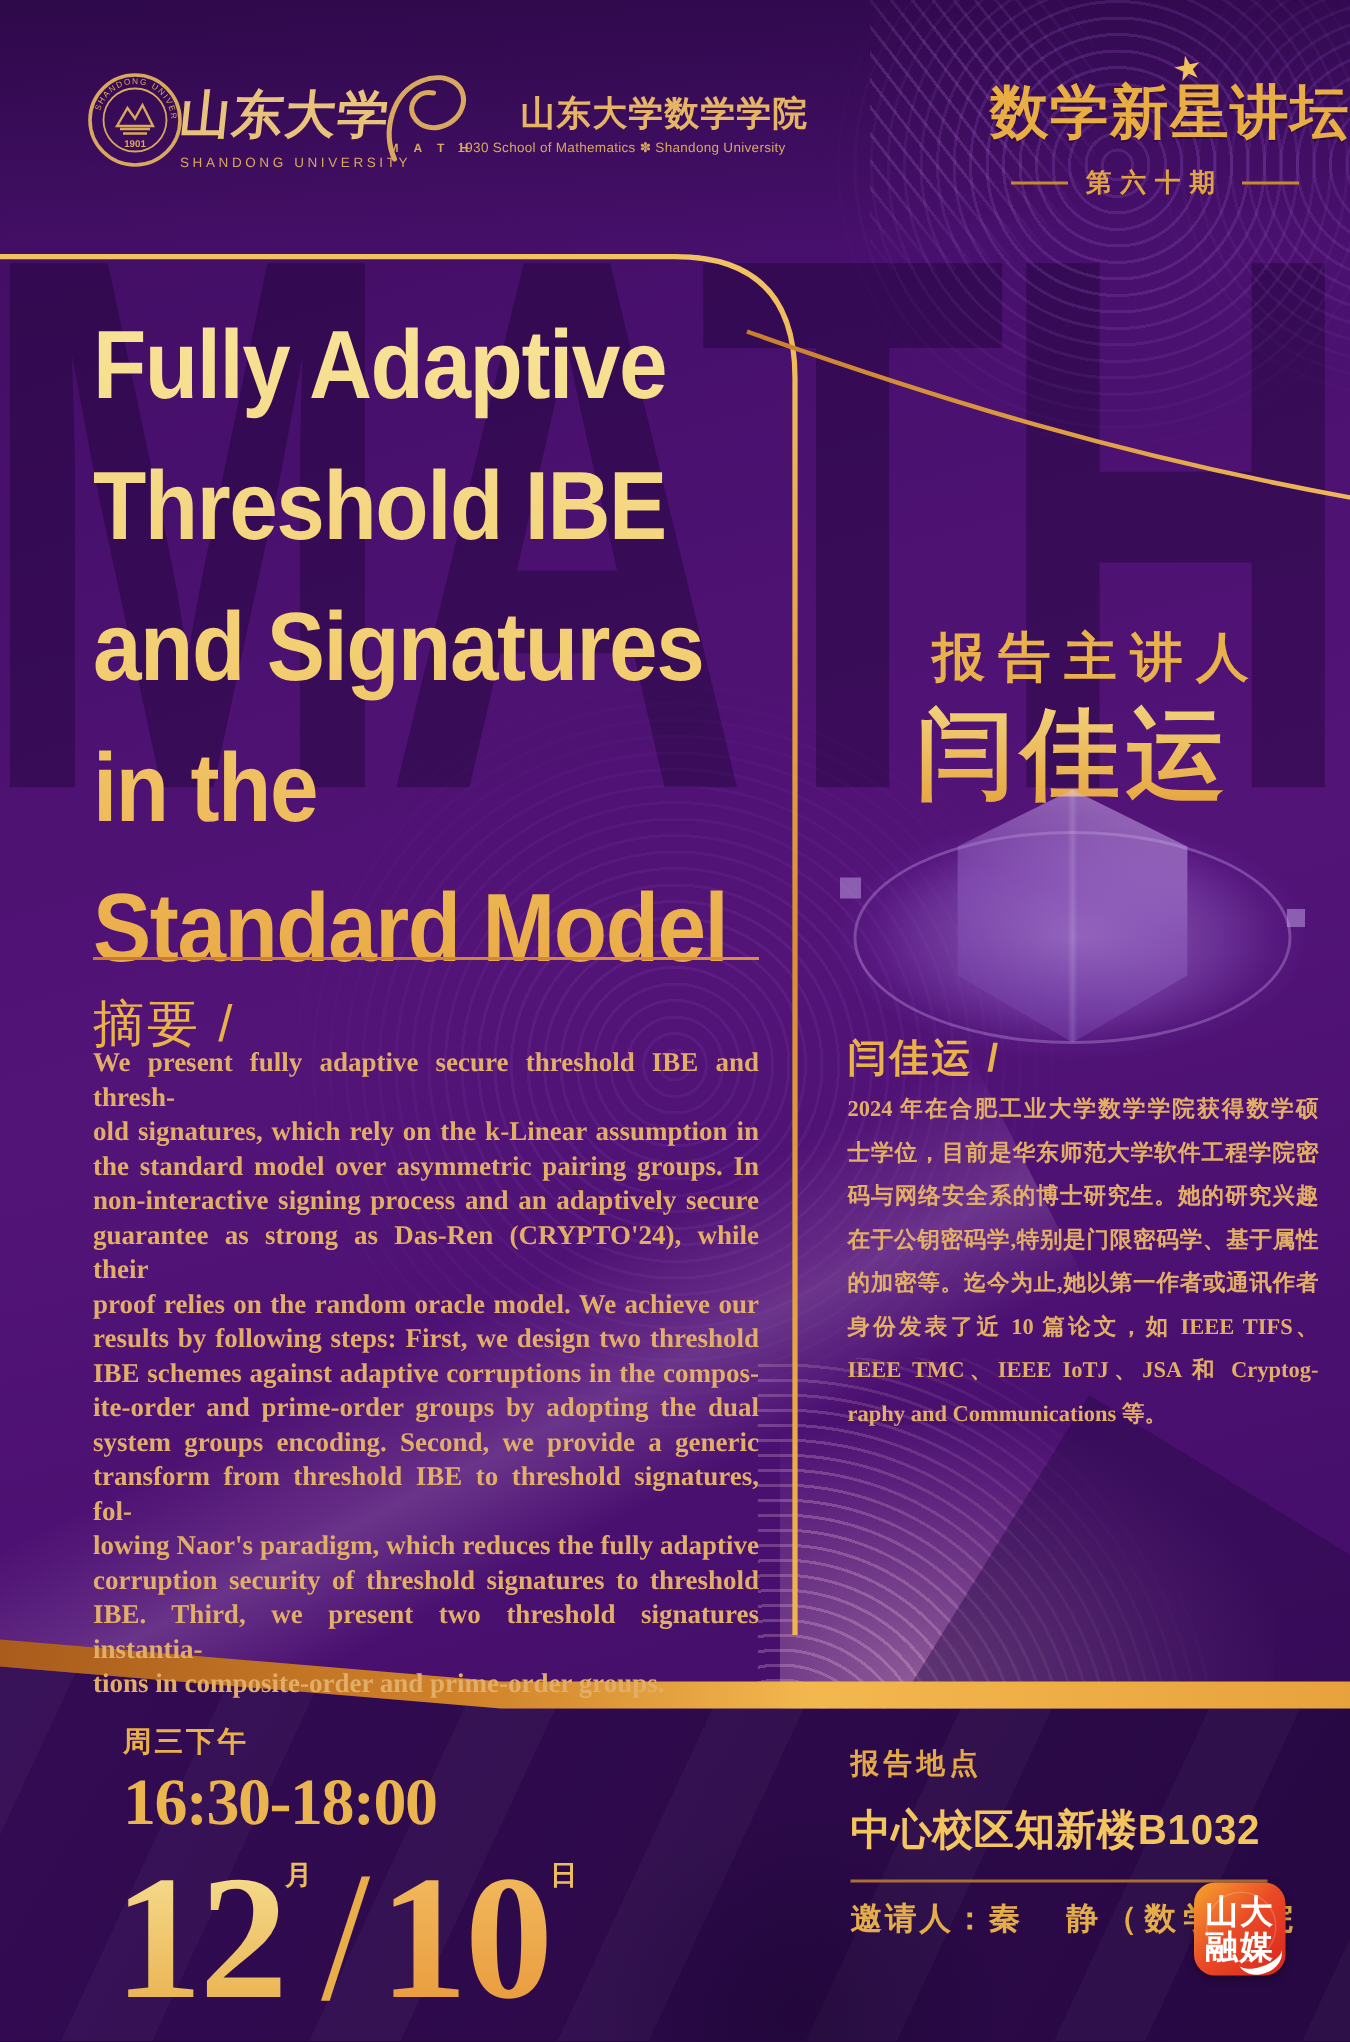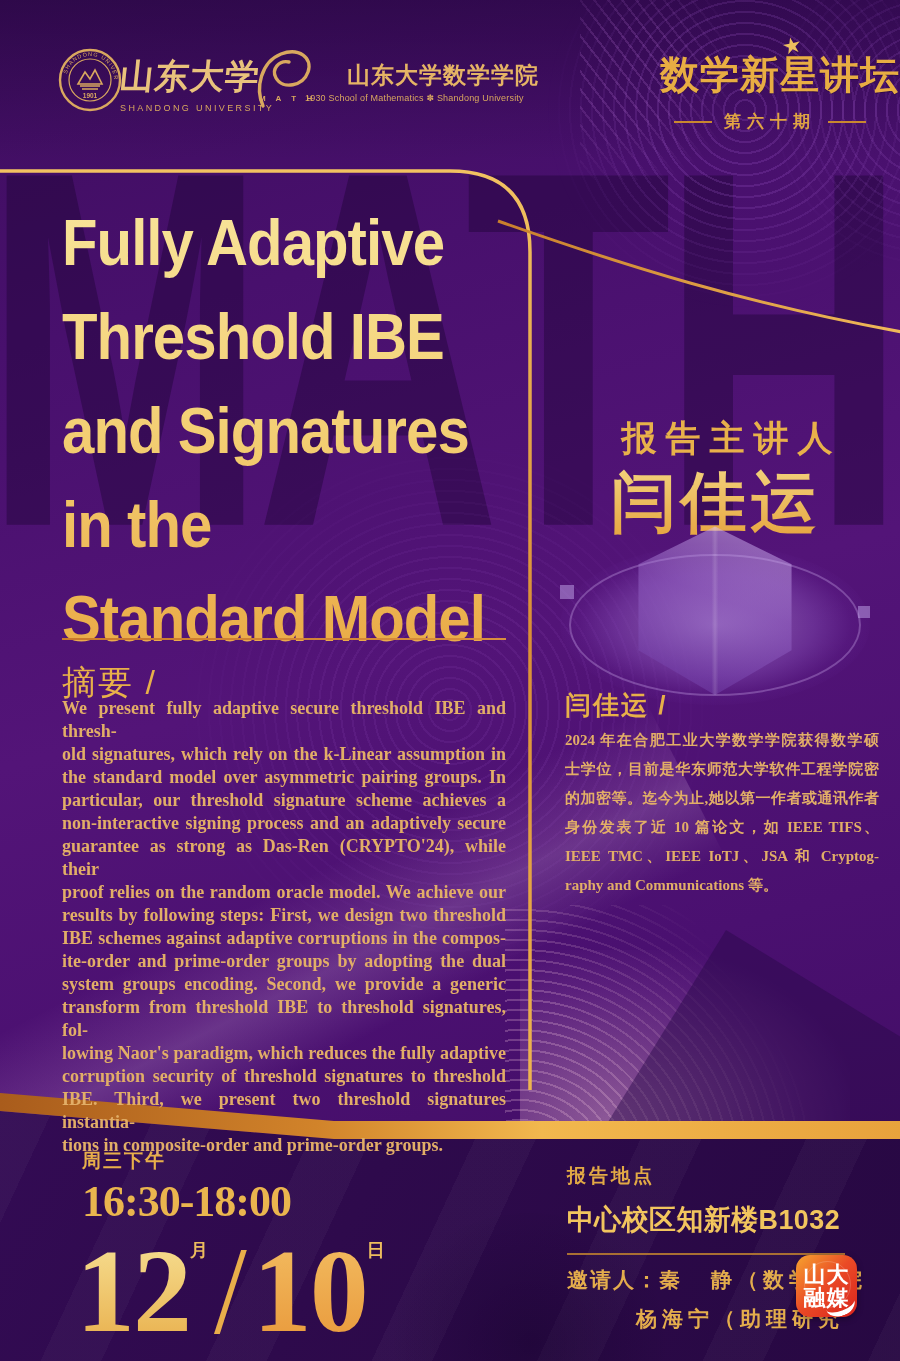--- a/index.html
+++ b/index.html
@@ -226,21 +226,20 @@
         <div class="title-line">and Signatures</div>
         <div class="title-line">in the</div>
         <div class="title-line">Standard Model</div>
       </h1>
     <div class="divider"></div>
     <h2 class="abs-heading">摘要 /</h2>
     <div class="abs-text">
         <div class="abs-line">We present fully adaptive secure threshold IBE and thresh-</div>
         <div class="abs-line">old signatures, which rely on the k-Linear assumption in</div>
         <div class="abs-line">the standard model over asymmetric pairing groups. In</div>
-        <div class="abs-line">particular, our threshold signature scheme achieves a</div>
         <div class="abs-line">non-interactive signing process and an adaptively secure</div>
         <div class="abs-line">guarantee as strong as Das-Ren (CRYPTO'24), while their</div>
         <div class="abs-line">proof relies on the random oracle model. We achieve our</div>
         <div class="abs-line">results by following steps: First, we design two threshold</div>
         <div class="abs-line">IBE schemes against adaptive corruptions in the compos-</div>
         <div class="abs-line">ite-order and prime-order groups by adopting the dual</div>
         <div class="abs-line">system groups encoding. Second, we provide a generic</div>
         <div class="abs-line">transform from threshold IBE to threshold signatures, fol-</div>
         <div class="abs-line">lowing Naor's paradigm, which reduces the fully adaptive</div>
         <div class="abs-line">corruption security of threshold signatures to threshold</div>
@@ -254,20 +253,22 @@
     <div class="speaker-name">闫佳运</div>
     <div class="podium">
       <div class="glow"></div>
       <div class="ringline"></div>
       <div class="hex"></div>
     </div>
     <div class="bio-heading">闫佳运 /</div>
     <div class="bio-text">
         <div class="bio-line">2024 年在合肥工业大学数学学院获得数学硕</div>
         <div class="bio-line">士学位，目前是华东师范大学软件工程学院密</div>
+        <div class="bio-line">码与网络安全系的博士研究生。她的研究兴趣</div>
+        <div class="bio-line">在于公钥密码学,特别是门限密码学、基于属性</div>
         <div class="bio-line">的加密等。迄今为止,她以第一作者或通讯作者</div>
         <div class="bio-line">身份发表了近 10 篇论文，如 IEEE TIFS、</div>
         <div class="bio-line">IEEE TMC、IEEE IoTJ、JSA 和 Cryptog-</div>
         <div class="bio-line">raphy and Communications 等。</div>
       </div>
   </div>
   <div class="sq s1"></div>
   <div class="sq s2"></div>
 
   <div class="schedule">
@@ -282,23 +283,20 @@
     </div>
   </div>
 
   <div class="venue">
     <div class="venue-label">报告地点</div>
     <div class="venue-room">中心校区知新楼B1032</div>
     <div class="venue-hr"></div>
     <div class="invite">
       <span class="lbl">邀请人：</span><span class="nm">秦　静（数学学院</span>
     </div>
-    <div class="invite invite-row2">
-      <span class="nm">杨海宁（助理研究</span>
-    </div>
   </div>
 
   <div class="badge">
     <div class="badge-row">山大</div>
     <div class="badge-row">融媒</div>
     <div class="badge-swoosh"></div>
   </div>
 
 </div>
 

